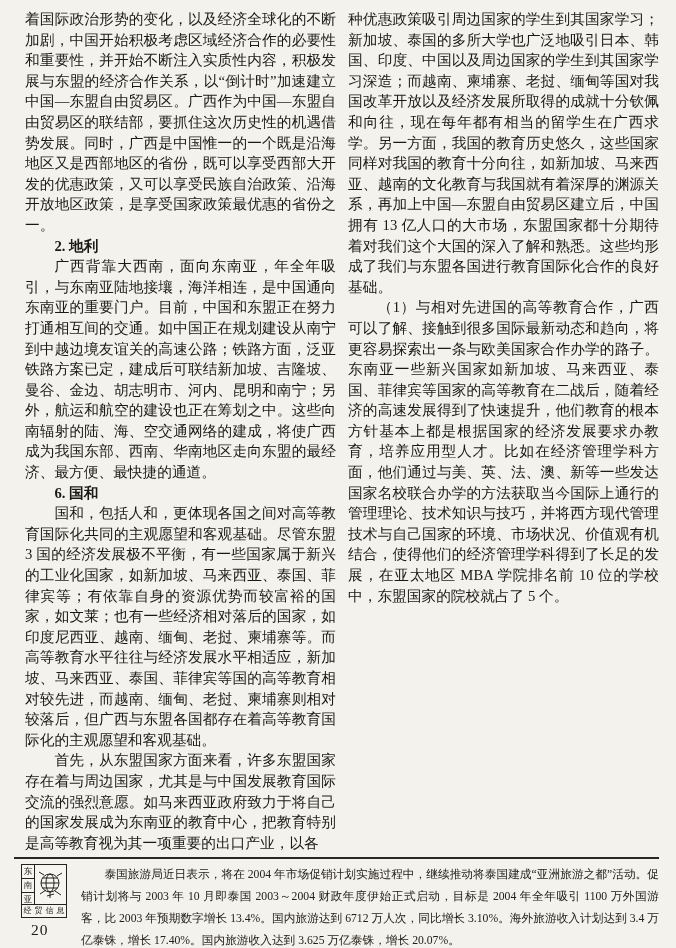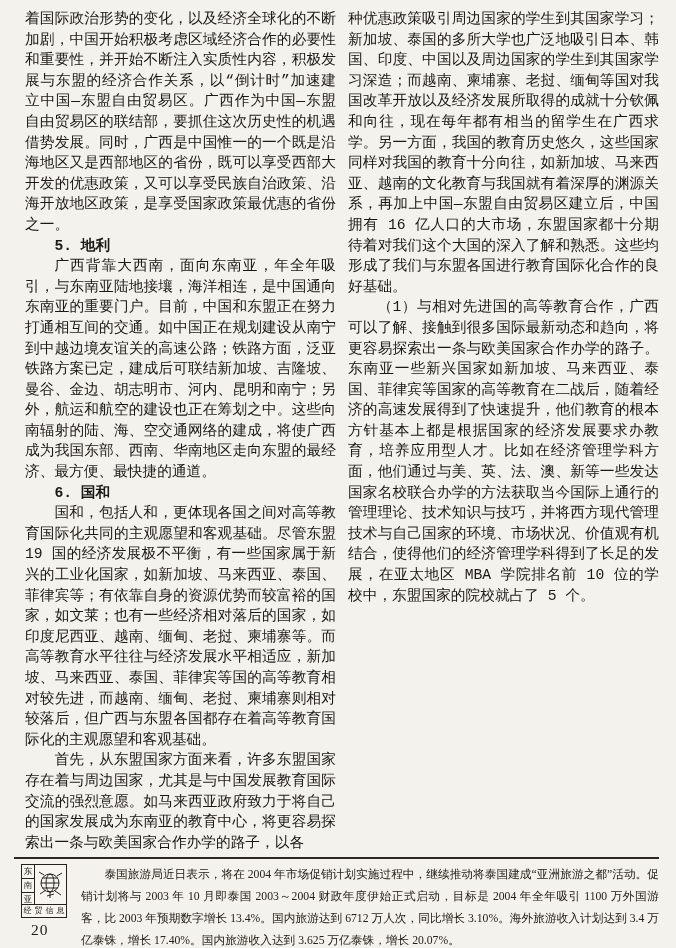--- a/index.html
+++ b/index.html
@@ -27,21 +27,20 @@
   }
   .col {
     width: 311px;
     font-size: 14.7px;
     line-height: 20.6px;
     text-align: justify;
     text-justify: inter-ideograph;
   }
   .col p {
     margin: 0;
-    font-family: Liberation Mono, monospace;
   }
   p.indent { text-indent: 2em; }
   p.heading {
     text-indent: 2em;
     font-weight: bold;
   }
   .footer {
     margin-left: -11px;
     margin-top: 5px;
   }
@@ -124,29 +123,29 @@
 </style>
 </head>
 <body>
 
 <div class="page">
 
   <div class="columns">
 
     <div class="col">
       <p>着国际政治形势的变化，以及经济全球化的不断加剧，中国开始积极考虑区域经济合作的必要性和重要性，并开始不断注入实质性内容，积极发展与东盟的经济合作关系，以“倒计时”加速建立中国—东盟自由贸易区。广西作为中国—东盟自由贸易区的联结部，要抓住这次历史性的机遇借势发展。同时，广西是中国惟一的一个既是沿海地区又是西部地区的省份，既可以享受西部大开发的优惠政策，又可以享受民族自治政策、沿海开放地区政策，是享受国家政策最优惠的省份之一。</p>
-      <p class="heading">5. 地利</p>
+      <p class="heading">2. 地利</p>
       <p class="indent">广西背靠大西南，面向东南亚，年全年吸引，与东南亚陆地接壤，海洋相连，是中国通向东南亚的重要门户。目前，中国和东盟正在努力打通相互间的交通。如中国正在规划建设从南宁到中越边境友谊关的高速公路；铁路方面，泛亚铁路方案已定，建成后可联结新加坡、吉隆坡、曼谷、金边、胡志明市、河内、昆明和南宁；另外，航运和航空的建设也正在筹划之中。这些向南辐射的陆、海、空交通网络的建成，将使广西成为我国东部、西南、华南地区走向东盟的最经济、最方便、最快捷的通道。</p>
       <p class="heading">6. 国和</p>
-      <p class="indent">国和，包括人和，更体现各国之间对高等教育国际化共同的主观愿望和客观基础。尽管东盟 19 国的经济发展极不平衡，有一些国家属于新兴的工业化国家，如新加坡、马来西亚、泰国、菲律宾等；有依靠自身的资源优势而较富裕的国家，如文莱；也有一些经济相对落后的国家，如印度尼西亚、越南、缅甸、老挝、柬埔寨等。而高等教育水平往往与经济发展水平相适应，新加坡、马来西亚、泰国、菲律宾等国的高等教育相对较先进，而越南、缅甸、老挝、柬埔寨则相对较落后，但广西与东盟各国都存在着高等教育国际化的主观愿望和客观基础。</p>
-      <p class="indent">首先，从东盟国家方面来看，许多东盟国家存在着与周边国家，尤其是与中国发展教育国际交流的强烈意愿。如马来西亚政府致力于将自己的国家发展成为东南亚的教育中心，将更容易探索出一条与欧美国家合作办学的路子，以各</p>
+      <p class="indent">国和，包括人和，更体现各国之间对高等教育国际化共同的主观愿望和客观基础。尽管东盟 3 国的经济发展极不平衡，有一些国家属于新兴的工业化国家，如新加坡、马来西亚、泰国、菲律宾等；有依靠自身的资源优势而较富裕的国家，如文莱；也有一些经济相对落后的国家，如印度尼西亚、越南、缅甸、老挝、柬埔寨等。而高等教育水平往往与经济发展水平相适应，新加坡、马来西亚、泰国、菲律宾等国的高等教育相对较先进，而越南、缅甸、老挝、柬埔寨则相对较落后，但广西与东盟各国都存在着高等教育国际化的主观愿望和客观基础。</p>
+      <p class="indent">首先，从东盟国家方面来看，许多东盟国家存在着与周边国家，尤其是与中国发展教育国际交流的强烈意愿。如马来西亚政府致力于将自己的国家发展成为东南亚的教育中心，把教育特别是高等教育视为其一项重要的出口产业，以各</p>
     </div>
 
     <div class="col">
-      <p>种优惠政策吸引周边国家的学生到其国家学习；新加坡、泰国的多所大学也广泛地吸引日本、韩国、印度、中国以及周边国家的学生到其国家学习深造；而越南、柬埔寨、老挝、缅甸等国对我国改革开放以及经济发展所取得的成就十分钦佩和向往，现在每年都有相当的留学生在广西求学。另一方面，我国的教育历史悠久，这些国家同样对我国的教育十分向往，如新加坡、马来西亚、越南的文化教育与我国就有着深厚的渊源关系，再加上中国—东盟自由贸易区建立后，中国拥有 16 亿人口的大市场，东盟国家都十分期待着对我们这个大国的深入了解和熟悉。这些均形成了我们与东盟各国进行教育国际化合作的良好基础。</p>
+      <p>种优惠政策吸引周边国家的学生到其国家学习；新加坡、泰国的多所大学也广泛地吸引日本、韩国、印度、中国以及周边国家的学生到其国家学习深造；而越南、柬埔寨、老挝、缅甸等国对我国改革开放以及经济发展所取得的成就十分钦佩和向往，现在每年都有相当的留学生在广西求学。另一方面，我国的教育历史悠久，这些国家同样对我国的教育十分向往，如新加坡、马来西亚、越南的文化教育与我国就有着深厚的渊源关系，再加上中国—东盟自由贸易区建立后，中国拥有 13 亿人口的大市场，东盟国家都十分期待着对我们这个大国的深入了解和熟悉。这些均形成了我们与东盟各国进行教育国际化合作的良好基础。</p>
       <p class="indent">（1）与相对先进国的高等教育合作，广西可以了解、接触到很多国际最新动态和趋向，将更容易探索出一条与欧美国家合作办学的路子。东南亚一些新兴国家如新加坡、马来西亚、泰国、菲律宾等国家的高等教育在二战后，随着经济的高速发展得到了快速提升，他们教育的根本方针基本上都是根据国家的经济发展要求办教育，培养应用型人才。比如在经济管理学科方面，他们通过与美、英、法、澳、新等一些发达国家名校联合办学的方法获取当今国际上通行的管理理论、技术知识与技巧，并将西方现代管理技术与自己国家的环境、市场状况、价值观有机结合，使得他们的经济管理学科得到了长足的发展，在亚太地区 MBA 学院排名前 10 位的学校中，东盟国家的院校就占了 5 个。</p>
     </div>
 
   </div>
 
   <div class="footer">
     <hr class="footer-rule">
     <div class="footer-row">
       <div class="stamp-col">
         <div class="stamp">

